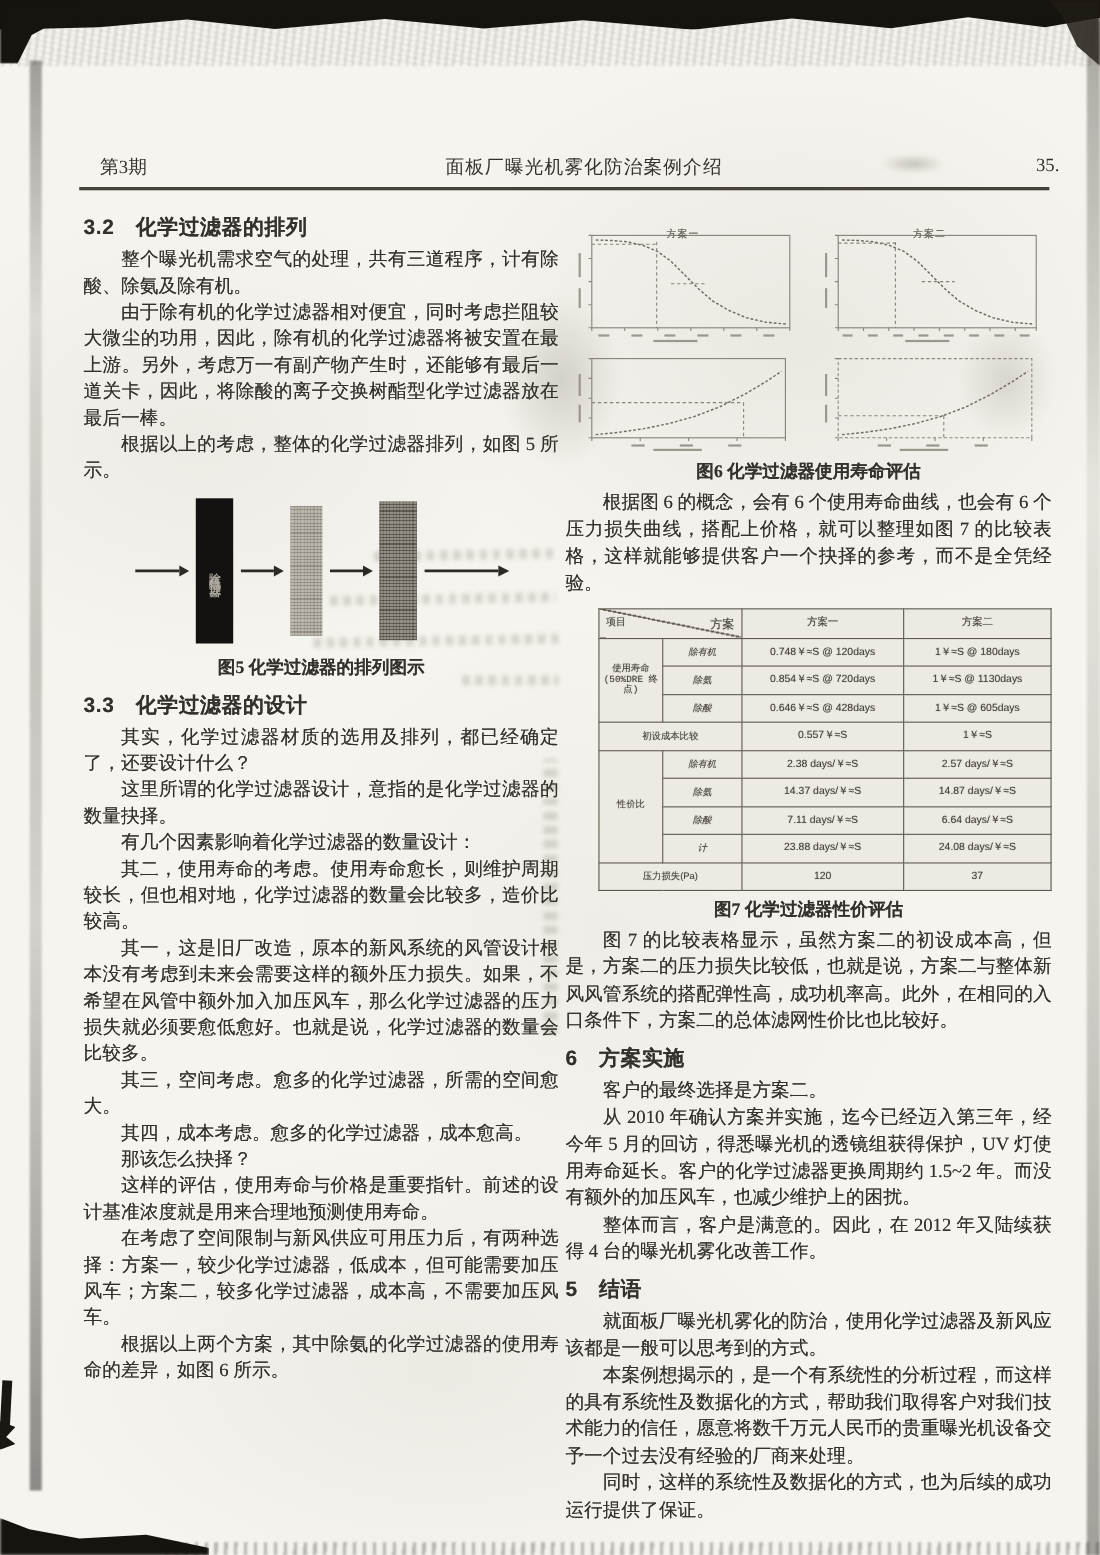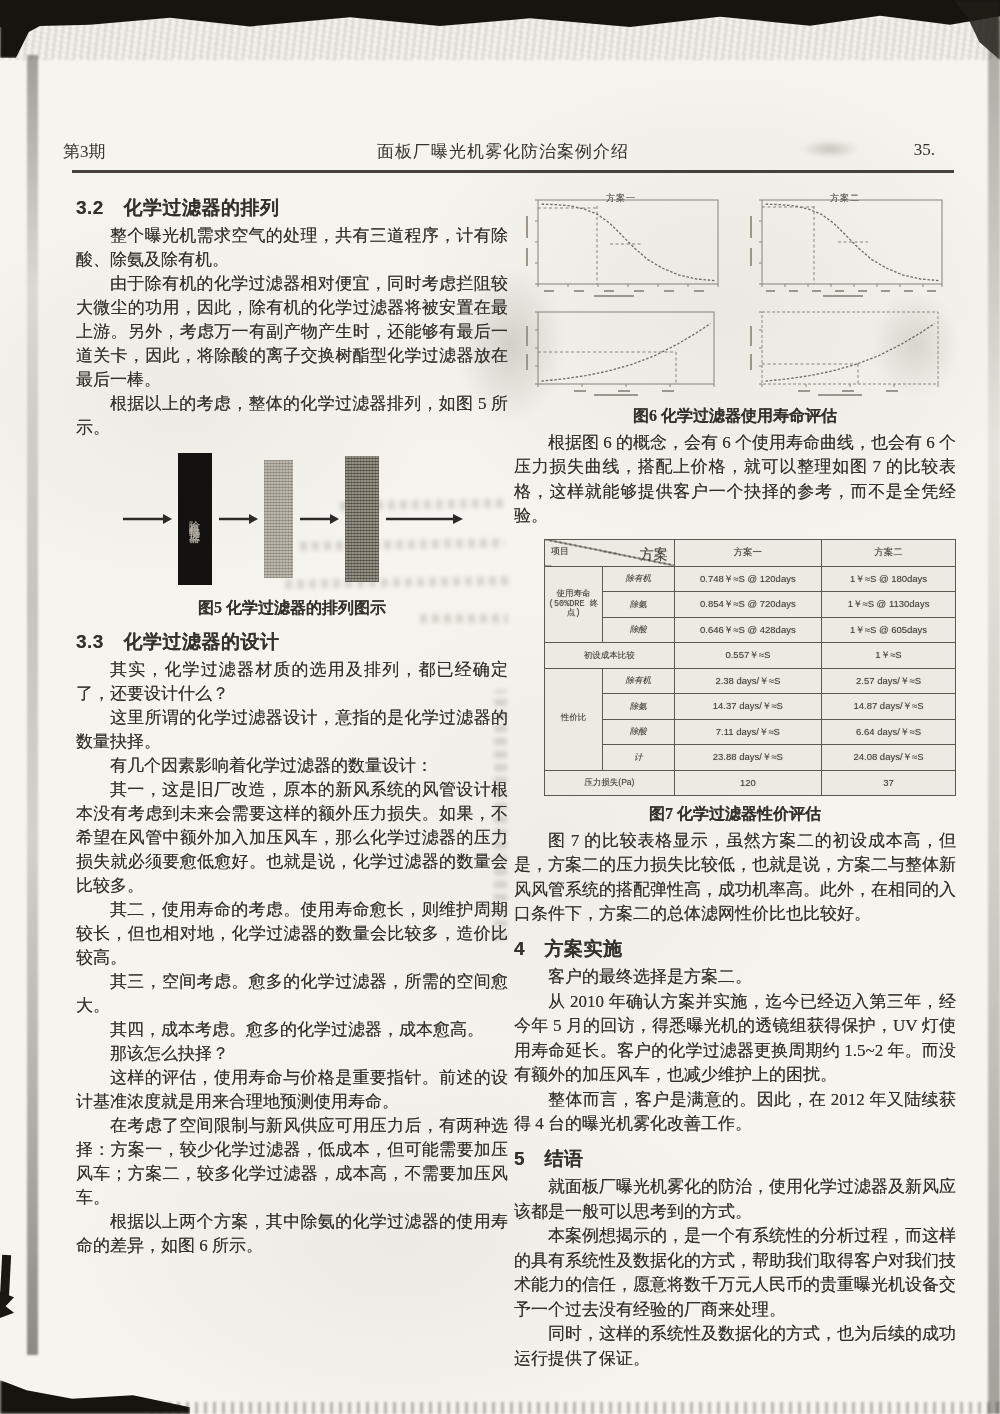--- a/index.html
+++ b/index.html
@@ -29,29 +29,29 @@
     clip-path:polygon(0 0,14% 30%,38% 55%,70% 45%,100% 80%,100% 100%,0 100%);}
   .bottom-noise{position:absolute;bottom:0;left:150px;width:850px;height:12px;opacity:.4;filter:blur(1px);
     background:repeating-linear-gradient(92deg, rgba(25,22,18,.7) 0 3px, transparent 3px 9px);}
   .margin-mark1{position:absolute;left:1px;top:1255px;width:9px;height:44px;background:#1b1813;transform:rotate(3deg);}
   .margin-mark2{position:absolute;left:0px;top:1292px;width:14px;height:26px;background:#1b1813;
     clip-path:polygon(0 0,100% 20%,40% 55%,100% 80%,0 100%);}
   .ghost{position:absolute;opacity:.30;filter:blur(2px);background:repeating-linear-gradient(90deg,#8d897d 0 7px,transparent 7px 12px);}
   .ghost.v{background:repeating-linear-gradient(0deg,#8d897d 0 7px,transparent 7px 13px);}
   .ghost.blob{background:radial-gradient(ellipse at 50% 50%, #8d897d 0%, transparent 70%);}
   
-  .hdr{position:absolute;left:63px;top:140px;width:880px;height:26px;font-size:17px;text-decoration:underline;}
+  .hdr{position:absolute;left:91px;top:140px;width:880px;height:26px;font-size:17px;text-decoration:underline;}
   .hdr .issue{position:absolute;left:0;top:0;}
   .hdr .title{position:absolute;left:0;right:0;text-align:center;letter-spacing:1px;}
   .hdr .pageno{position:absolute;right:8px;top:0;}
   .hdr-rule{position:absolute;left:72px;top:170px;width:882px;height:3px;background:#46423b;}
   
   .colL{position:absolute;left:76px;top:186px;width:432px;font-size:17px;line-height:24px;text-align:justify;
         text-shadow:0 0 .6px rgba(44,40,34,.65);}
-  .colR{position:absolute;left:514px;top:184px;width:442px;font-size:17px;line-height:24.5px;text-align:justify;
+  .colR{position:absolute;left:514px;top:198px;width:442px;font-size:17px;line-height:24.5px;text-align:justify;
         text-shadow:0 0 .6px rgba(44,40,34,.65);}
   p{margin:0;text-indent:2em;}
   p.noind{text-indent:0;}
   .h-sec{font-family:"Liberation Sans","DejaVu Sans",sans-serif;font-weight:bold;font-size:19px;
          margin:10px 0 4px 0;text-indent:0;letter-spacing:.5px;}
   
   .fig5{margin:8px 0 0 0;height:142px;display:flex;align-items:center;justify-content:center;gap:0;}
   .fig5 svg.arr{flex:0 0 auto;}
   .bar{flex:0 0 auto;margin:0 6px;}
   .bar1{width:34px;height:132px;background:#141210;display:flex;align-items:center;justify-content:center;}
@@ -77,21 +77,21 @@
   .tlab{fill:#9b978c;}
   
   table.f7{border-collapse:collapse;margin:10px 0 0 30px;background:#eceae2;
     font-family:"Liberation Sans","DejaVu Sans",sans-serif;color:#45423a;}
   table.f7 td{border:1px solid #5d594f;font-size:9.5px;text-align:center;padding:0 2px;height:13px;
     text-shadow:0 0 1px rgba(60,56,48,.4);}
   table.f7 .hrow td{height:26px;}
   table.f7 .lab{font-size:8.5px;line-height:9.5px;}
   .cornercell{position:relative;width:128px;
     background:linear-gradient(to top right, transparent calc(50% - .7px), #5d594f calc(50% - .7px), #5d594f calc(50% + .7px), transparent calc(50% + .7px));}
-  .cornercell .ct{position:absolute;top:2px;right:6px;font-size:14px;}
+  .cornercell .ct{position:absolute;top:2px;right:6px;font-size:11px;}
   .cornercell .cb{position:absolute;bottom:2px;left:6px;font-size:9px;}
   td.c1{width:54px;font-family:Liberation Mono, monospace;} td.c2{width:70px;font-style:italic;} td.c3{width:148px;} td.c4{width:134px;}
 </style>
 </head>
 <body>
 
 <div class="page">
 
   <div class="top-band"></div>
   <div class="top-noise"></div>
@@ -148,22 +148,22 @@
         <line x1="1" y1="6" x2="68" y2="6" stroke="#2c2a26" stroke-width="2.5"></line>
           <path d="M68 1 L78 6 L68 11 Z" fill="#2c2a26"></path>
       </svg>
     </div>
     <div class="figcap">图5  化学过滤器的排列图示</div>
 
     <div class="h-sec">3.3　化学过滤器的设计</div>
     <p>其实，化学过滤器材质的选用及排列，都已经确定了，还要设计什么？</p>
     <p>这里所谓的化学过滤器设计，意指的是化学过滤器的数量抉择。</p>
     <p>有几个因素影响着化学过滤器的数量设计：</p>
+    <p>其二，使用寿命的考虑。使用寿命愈长，则维护周期较长，但也相对地，化学过滤器的数量会比较多，造价比较高。</p>
     <p>其一，这是旧厂改造，原本的新风系统的风管设计根本没有考虑到未来会需要这样的额外压力损失。如果，不希望在风管中额外加入加压风车，那么化学过滤器的压力损失就必须要愈低愈好。也就是说，化学过滤器的数量会比较多。</p>
-    <p>其二，使用寿命的考虑。使用寿命愈长，则维护周期较长，但也相对地，化学过滤器的数量会比较多，造价比较高。</p>
     <p>其三，空间考虑。愈多的化学过滤器，所需的空间愈大。</p>
     <p>其四，成本考虑。愈多的化学过滤器，成本愈高。</p>
     <p>那该怎么抉择？</p>
     <p>这样的评估，使用寿命与价格是重要指针。前述的设计基准浓度就是用来合理地预测使用寿命。</p>
     <p>在考虑了空间限制与新风供应可用压力后，有两种选择：方案一，较少化学过滤器，低成本，但可能需要加压风车；方案二，较多化学过滤器，成本高，不需要加压风车。</p>
     <p>根据以上两个方案，其中除氨的化学过滤器的使用寿命的差异，如图 6 所示。</p>
   </div>
 
   <div class="colR">
 
@@ -307,21 +307,21 @@
         <td colspan="2" class="lab">压力损失(Pa)</td>
         <td>120</td>
         <td>37</td>
       </tr>
     </tbody>
       </table>
     <div class="figcap">图7  化学过滤器性价评估</div>
 
     <p>图 7 的比较表格显示，虽然方案二的初设成本高，但是，方案二的压力损失比较低，也就是说，方案二与整体新风风管系统的搭配弹性高，成功机率高。此外，在相同的入口条件下，方案二的总体滤网性价比也比较好。</p>
 
-    <div class="h-sec">4　方案实施</div>
+    <div class="h-sec">6　方案实施</div>
     <p>客户的最终选择是方案二。</p>
     <p>从 2010 年确认方案并实施，迄今已经迈入第三年，经今年 5 月的回访，得悉曝光机的透镜组获得保护，UV 灯使用寿命延长。客户的化学过滤器更换周期约 1.5~2 年。而没有额外的加压风车，也减少维护上的困扰。</p>
     <p>整体而言，客户是满意的。因此，在 2012 年又陆续获得 4 台的曝光机雾化改善工作。</p>
 
     <div class="h-sec">5　结语</div>
     <p>就面板厂曝光机雾化的防治，使用化学过滤器及新风应该都是一般可以思考到的方式。</p>
     <p>本案例想揭示的，是一个有系统性的分析过程，而这样的具有系统性及数据化的方式，帮助我们取得客户对我们技术能力的信任，愿意将数千万元人民币的贵重曝光机设备交予一个过去没有经验的厂商来处理。</p>
     <p>同时，这样的系统性及数据化的方式，也为后续的成功运行提供了保证。</p>
   </div>
 

